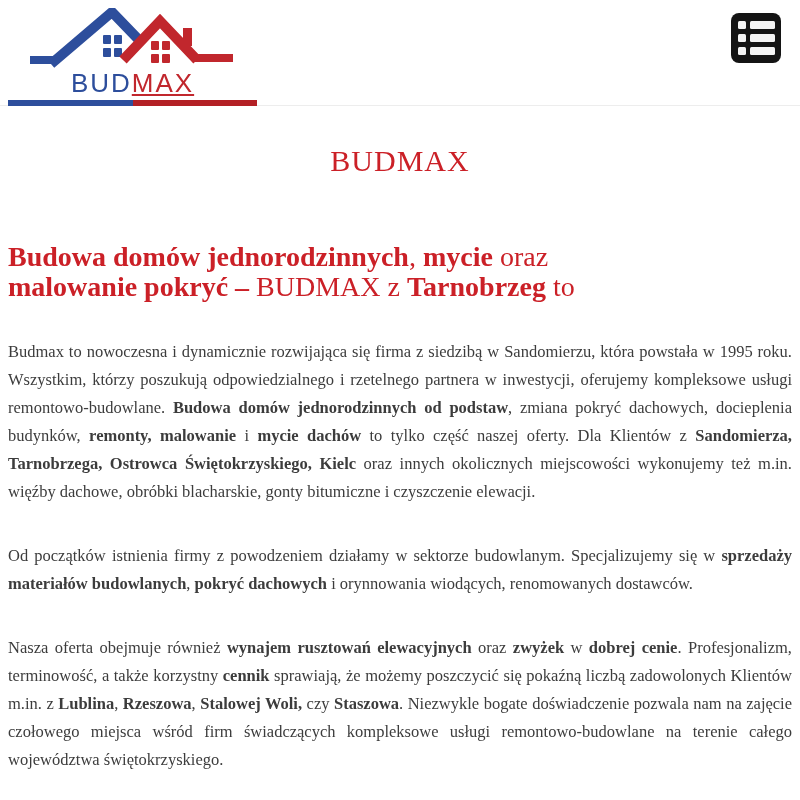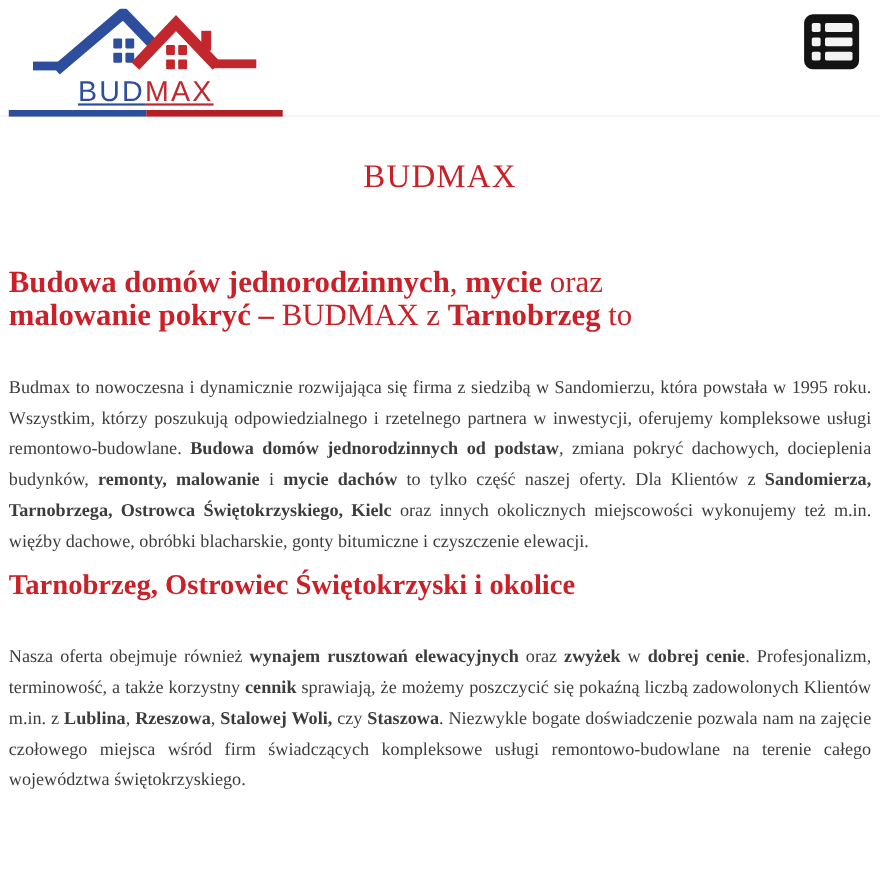--- a/index.html
+++ b/index.html
@@ -10,21 +10,21 @@
   html,body{width:800px;height:800px;overflow:hidden;background:#ffffff;}
   body{font-family:"Liberation Serif", serif;color:var(--text);}
 
   
   .site-header{position:relative;height:106px;border-bottom:1px solid #ededed;}
   .logo{position:absolute;left:30px;top:8px;width:205px;cursor:pointer;}
   .logo svg{display:block;}
   .logo-word{margin-top:2px;text-align:center;
     font-family:"Liberation Sans", sans-serif;font-weight:300;
     font-size:26px;letter-spacing:2px;line-height:1;}
-  .logo-word .bud{color:var(--blue);text-decoration:underline;}
+  .logo-word .bud{color:var(--blue);}
   .logo-word .max{color:var(--roof_red);text-decoration:underline;}
   .brand-bar{position:absolute;left:8px;top:100px;width:249px;height:6px;display:flex;}
   .brand-bar .half-blue{flex:1;background:var(--blue);}
   .brand-bar .half-red{flex:1;background:var(--red);}
 
   .menu-button{position:absolute;right:19px;top:13px;width:50px;height:50px;
     background:#141414;border:none;border-radius:8px;cursor:pointer;
     display:flex;align-items:center;justify-content:center;}
   .list-glyph{display:flex;flex-direction:column;gap:5px;}
   .list-glyph .row{display:flex;gap:4px;align-items:center;}
@@ -96,19 +96,19 @@
   </button>
 </header>
 
 <main class="content">
   <h1 class="page-title">BUDMAX</h1>
 
   <h2 class="intro-heading"><b>Budowa domów jednorodzinnych</b><span>, </span><b>mycie</b><span> oraz</span><br><b>malowanie pokryć – </b><span>BUDMAX z </span><b>Tarnobrzeg</b><span> to</span><br></h2>
 
   <p class="body-par par-1"><span>Budmax to nowoczesna i dynamicznie rozwijająca się firma z siedzibą w Sandomierzu, która powstała w 1995 roku. Wszystkim, którzy poszukują odpowiedzialnego i rzetelnego partnera w inwestycji, oferujemy kompleksowe usługi remontowo-budowlane. </span><b>Budowa domów jednorodzinnych od podstaw</b><span>, zmiana pokryć dachowych, docieplenia budynków, </span><b>remonty, malowanie</b><span> i </span><b>mycie dachów</b><span> to tylko część naszej oferty. Dla Klientów z </span><b>Sandomierza, Tarnobrzega, Ostrowca Świętokrzyskiego, Kielc</b><span> oraz innych okolicznych miejscowości wykonujemy też m.in. więźby dachowe, obróbki blacharskie, gonty bitumiczne i czyszczenie elewacji.</span></p>
 
+  <p class="body-par par-2"><span>Od początków istnienia firmy z powodzeniem działamy w sektorze budowlanym. Specjalizujemy się w </span><b>sprzedaży materiałów budowlanych</b><span>, </span><b>pokryć dachowych</b><span> i orynnowania wiodących, renomowanych dostawców.</span></p>
 
   <h2 class="services-heading">
-    <div class="l2">Tarnobrzeg, Ostrowiec Świętokrzyski i okolice</div>
   </h2>
 
   <p class="body-par par-3"><span>Nasza oferta obejmuje również </span><b>wynajem rusztowań elewacyjnych</b><span> oraz </span><b>zwyżek</b><span> w </span><b>dobrej cenie</b><span>. Profesjonalizm, terminowość, a także korzystny </span><b>cennik</b><span> sprawiają, że możemy poszczycić się pokaźną liczbą zadowolonych Klientów m.in. z </span><b>Lublina</b><span>, </span><b>Rzeszowa</b><span>, </span><b>Stalowej Woli,</b><span> czy </span><b>Staszowa</b><span>. Niezwykle bogate doświadczenie pozwala nam na zajęcie czołowego miejsca wśród firm świadczących kompleksowe usługi remontowo-budowlane na terenie całego województwa świętokrzyskiego.</span></p>
 </main>
 
 </body></html>

